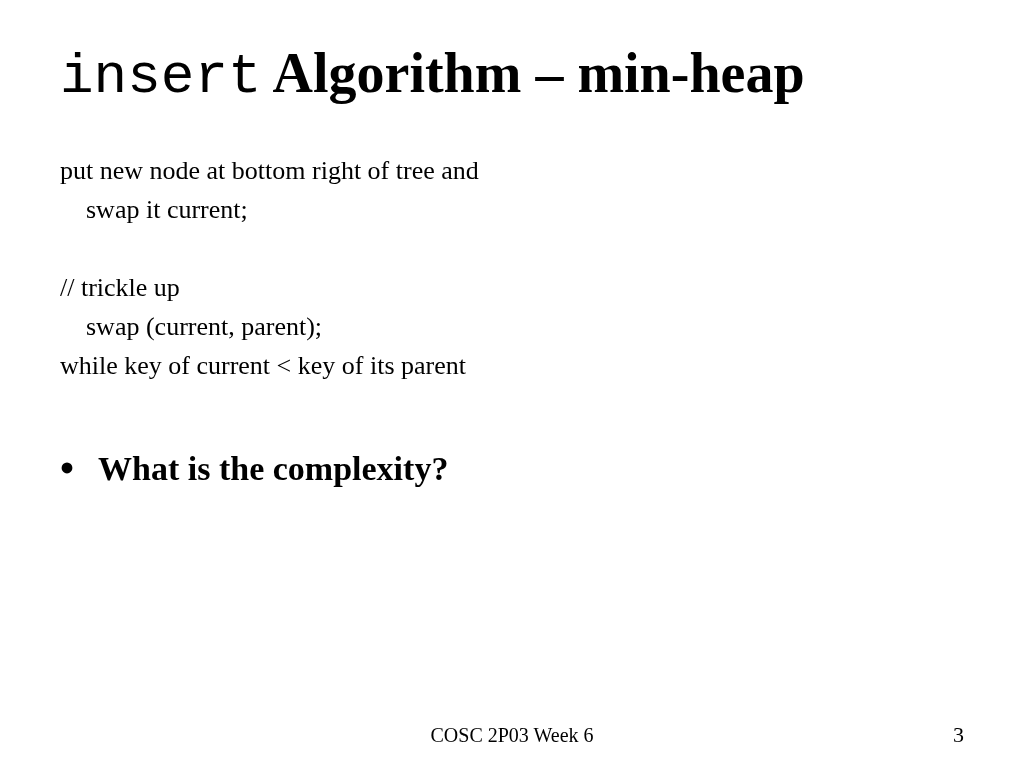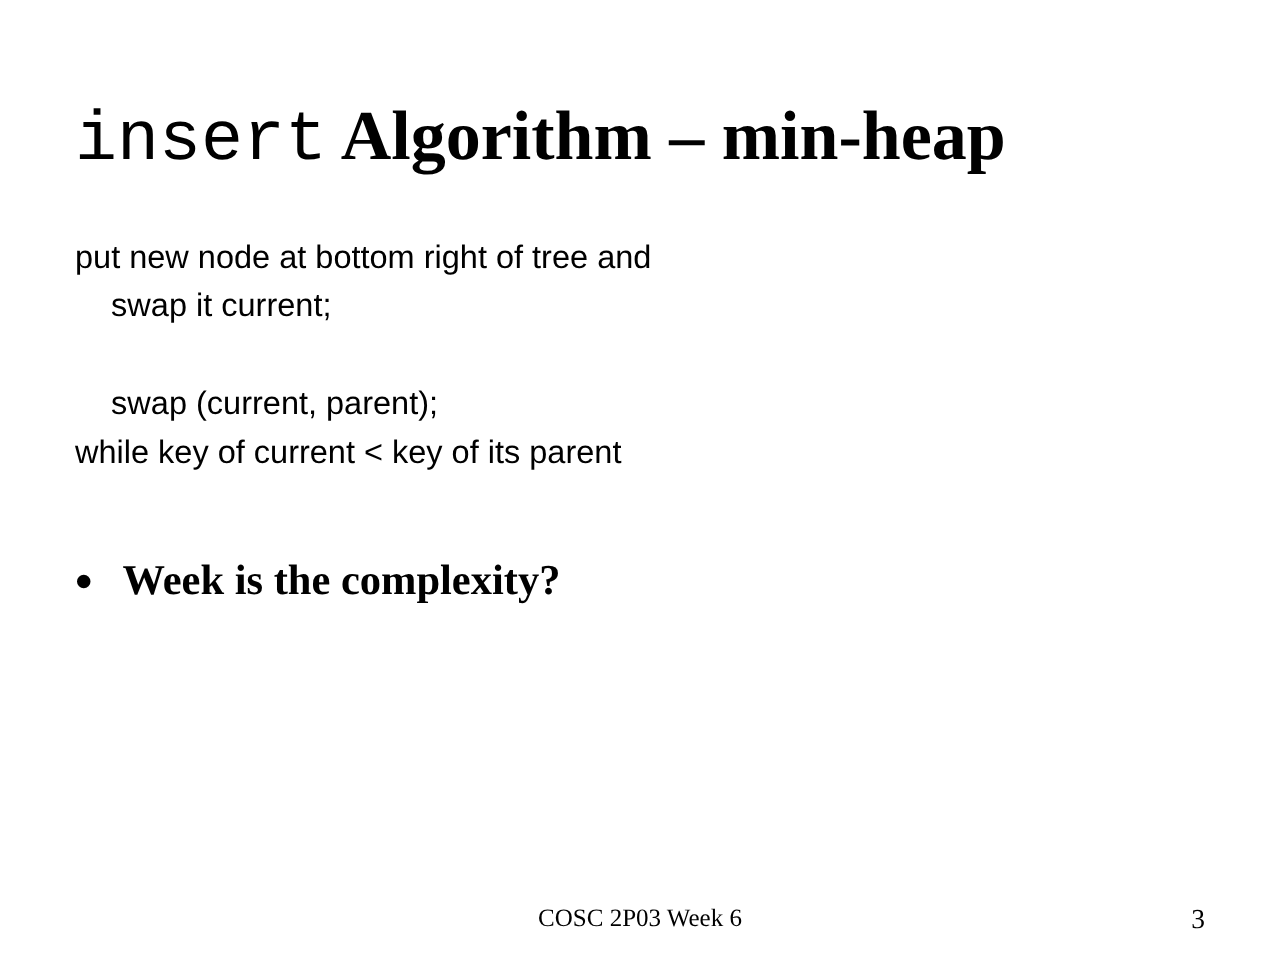--- a/index.html
+++ b/index.html
@@ -14,21 +14,21 @@
       background: #ffffff;
       font-family: 'Times New Roman', Times, serif;
       overflow: hidden;
       position: relative;
     }
 
     .slide {
       width: 1024px;
       height: 768px;
       background: #ffffff;
-      padding: 56px 60px 40px 60px;
+      padding: 20px 60px 40px 60px;
       display: flex;
       flex-direction: column;
       position: relative;
       justify-content: center;
     }
 
     .title {
       font-size: 56px;
       font-weight: normal;
       color: #000000;
@@ -51,21 +51,21 @@
 
     .content {
       flex: 1;
       display: flex;
       flex-direction: column;
       justify-content: flex-start;
       margin-top: 10px;
     }
 
     .code-block {
-      font-family: Liberation Sans, sans-serif;
+      font-family: Liberation Serif, serif;
       font-size: 26px;
       color: #000000;
       line-height: 1.5;
       margin-bottom: 20px;
     }
 
     .code-line {
       display: block;
       white-space: pre;
     }
@@ -127,28 +127,29 @@
   <div class="title">
     <span class="title-mono">insert</span><span class="title-serif"> Algorithm – min-heap</span>
   </div>
 
   <div class="content">
 
     <div class="code-block">
       <span class="code-line">put new node at bottom right of tree and</span>
       <span class="code-line">    swap it current;</span>
       <span class="code-line">&nbsp;</span>
+      <span class="code-line">// trickle up</span>
       <span class="code-line">    swap (current, parent);</span>
       <span class="code-line">while key of current &lt; key of its parent</span>
     </div>
 
     <div class="bullet-section">
       <div class="bullet-item">
         <span class="bullet-dot">•</span>
-        <span>Week is the complexity?</span>
+        <span>What is the complexity?</span>
       </div>
     </div>
 
   </div>
 
   <div class="footer">
     <span class="footer-center">COSC 2P03 Week 6</span>
     <span class="footer-right">3</span>
   </div>
 

